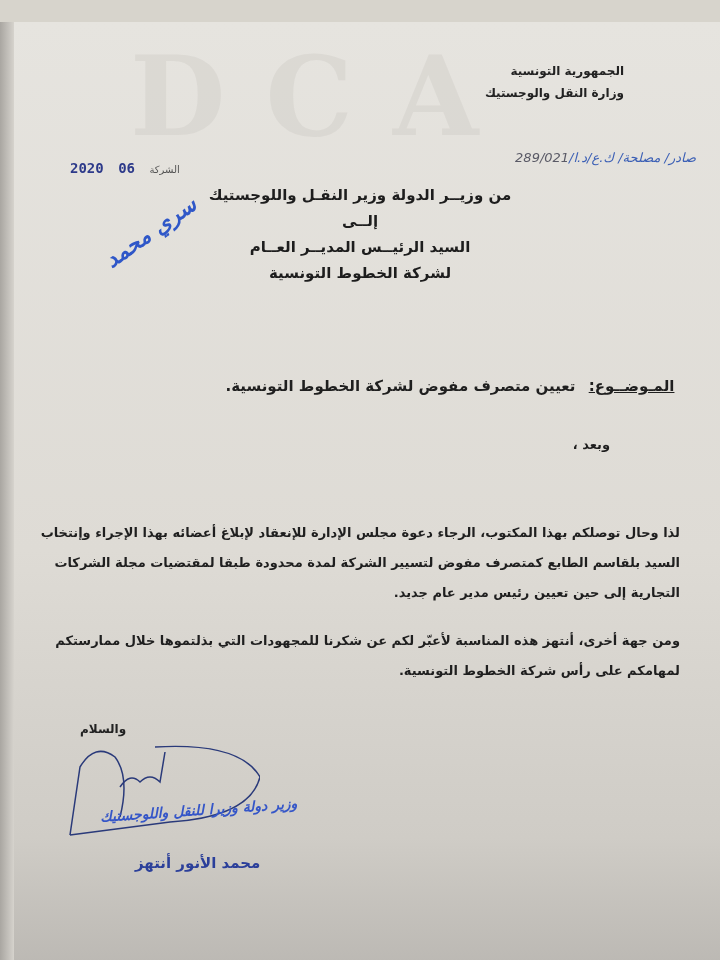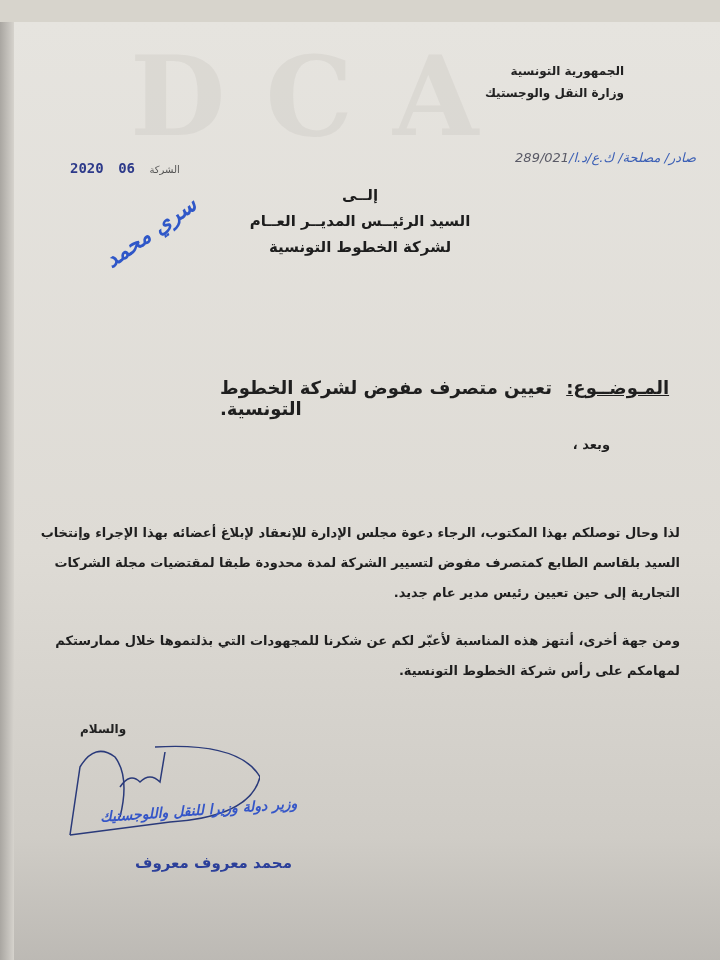--- a/index.html
+++ b/index.html
@@ -49,21 +49,21 @@
       text-align: center; font-weight: bold; font-size: 15px; color: #1d1d1d;
       line-height: 26px;
     }
     .handnote {
       position: absolute; left: 100px; top: 230px;
       color: #2f57c8; font-size: 22px; font-style: italic; font-weight: bold;
       transform: rotate(-35deg); transform-origin: left top;
     }
     .subject {
       position: absolute; right: 40px; top: 355px; width: 460px;
-      font-weight: bold; font-size: 18px; color: #1f1f1f; text-align: left;
+      font-weight: bold; font-size: 15px; color: #1f1f1f; text-align: center;
     }
     .subject .label { text-decoration: underline; margin-left: 8px; }
     .body-text {
       position: absolute; right: 40px; width: 640px;
       text-align: right; font-weight: bold; font-size: 13px; color: #1f1f1f;
       line-height: 30px;
     }
     .body-text p { margin: 0; }
     .p-greet { top: 408px; }
     .p1 { top: 436px; text-indent: 0; }
@@ -101,20 +101,21 @@
     <span>صادر/ مصلحة/ ك.ع/د.ا/</span><span class="num">289/021</span>
   </div>
 
   <div class="date">
     <span>2020</span>
     <span class="month">الشركة</span>
     <span class="day">06</span>
   </div>
 
   <div class="address rtl">
+    <div>من وزيــر الدولة وزير النقـل واللوجستيك</div>
     <div>إلــى</div>
     <div>السيد الرئيــس المديــر العــام</div>
     <div>لشركة الخطوط التونسية</div>
   </div>
 
   <div class="handnote rtl">سري محمد</div>
 
   <div class="subject rtl">
     <span class="label">المـوضــوع:</span>
     <span>تعيين متصرف مفوض لشركة الخطوط التونسية.</span>
@@ -132,14 +133,14 @@
 
   <div class="salam rtl">والسلام</div>
 
   <svg class="signature-svg" width="200" height="100" viewBox="0 0 200 100">
     <path d="M10 98 L20 30 Q35 5 55 20 Q70 40 60 80" fill="none" stroke="#2a3a7a" stroke-width="1.5"></path>
     <path d="M95 10 Q180 5 200 40 Q190 80 110 85 L10 98" fill="none" stroke="#2a3a7a" stroke-width="1.5"></path>
     <path d="M60 50 Q70 35 80 45 Q90 35 100 45 L105 15" fill="none" stroke="#2a3a7a" stroke-width="1.5"></path>
   </svg>
 
   <div class="stamp rtl">وزير دولة وزيرا للنقل واللوجستيك</div>
-  <div class="signer rtl">محمد معروف معروف</div>
+  <div class="signer rtl">محمد الأنور أنتهز</div>
 </div>
 
 </body></html>

